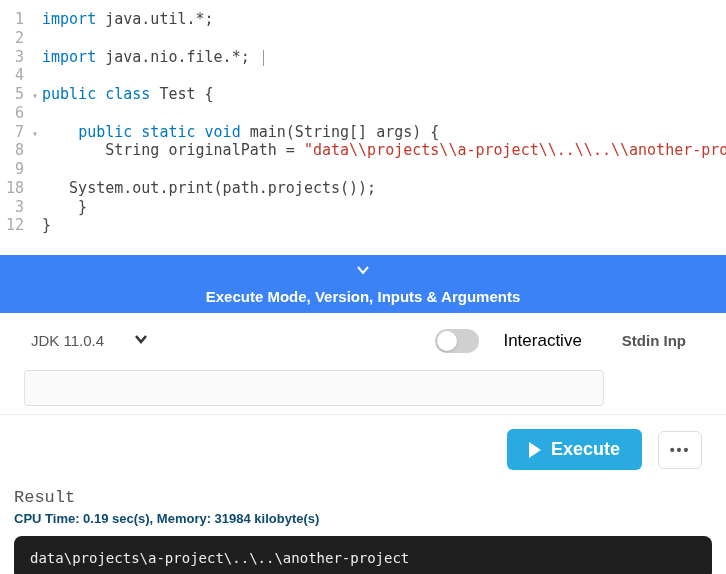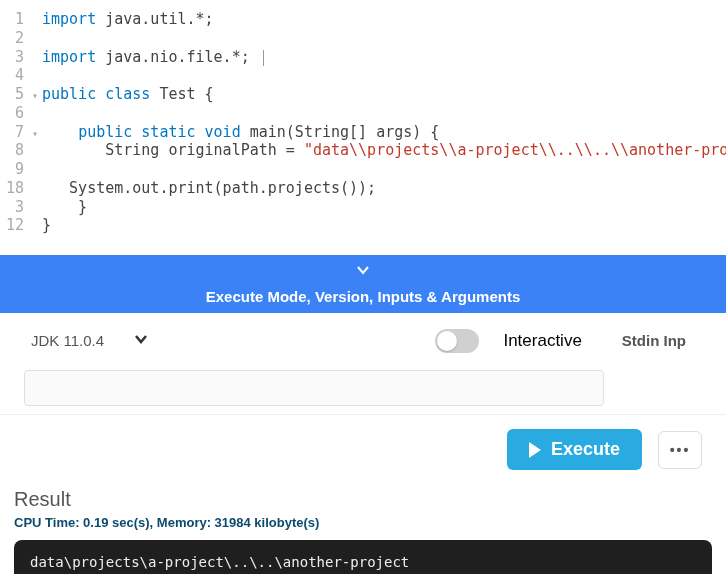--- a/index.html
+++ b/index.html
@@ -156,23 +156,24 @@
   border-radius: 6px;
   display: flex; align-items:center; justify-content:center;
   font-weight: 700;
   color: #555;
   letter-spacing: 2px;
   cursor: pointer;
 }
 
 .result-section { padding: 4px 14px; }
 .result-title {
-  font-size: 20px;
+  font-size: 17px;
   color: #555;
   margin-bottom: 4px;
+  font-family: Liberation Mono, monospace;
 }
 .result-meta {
   font-size: 13px;
   font-weight: 700;
   color: #0c4a6e;
   margin-bottom: 10px;
 }
 .console {
   background: #1f1f1f;
   color: #eee;

